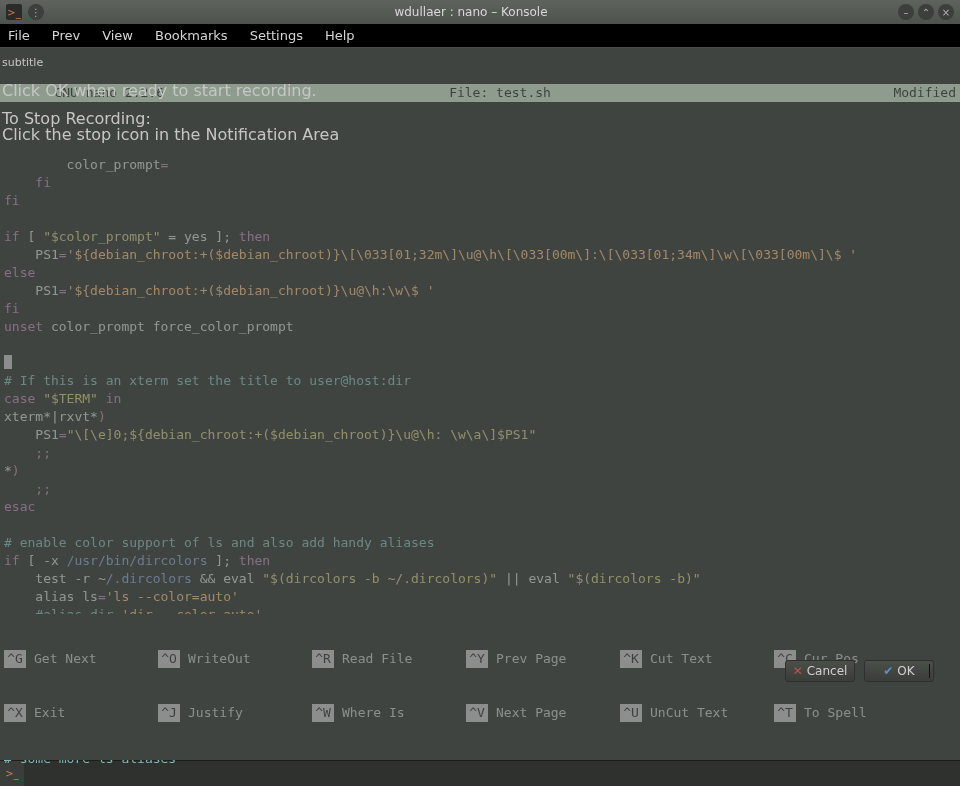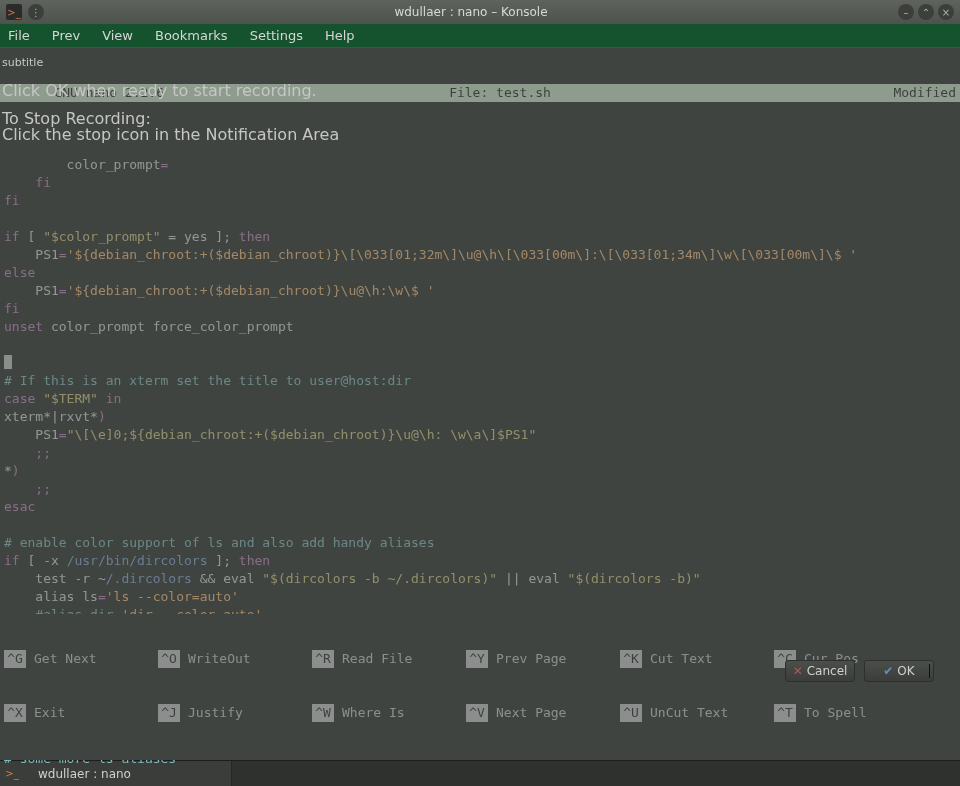--- a/index.html
+++ b/index.html
@@ -30,21 +30,21 @@
   background: #3c3f3b; display: inline-flex;
   align-items: center; justify-content: center;
   font-size: 10px; color: #b0b0b0; cursor: pointer;
 }
 .app-glyph {
   width: 16px; height: 16px; background: #2b2b2b;
   display: inline-flex; align-items: center; justify-content: center;
   font-size: 10px; color: #ce7c4a; border-radius: 2px;
 }
 .menubar {
-  height: 24px; background: #14532d;
+  height: 24px; background: #000000;
   display: flex; align-items: center;
   padding: 0 8px; gap: 22px;
   font-family: "DejaVu Sans", sans-serif;
   font-size: 13px; color: #d6d6d6;
   border-bottom: 1px solid #4a4d49;
 }
 .menubar span { cursor: pointer; }
 .term {
   background: #222423;
   color: #c8c8c8;
@@ -235,16 +235,13 @@
       <span>OK</span>
     </div>
     <span class="cursor-caret" style="right:30px; bottom:82px;"></span>
   </div>
 </div>
 
 <div class="taskbar">
   <div class="task-icon">
     <span style="font-size:10px;color:#ce7c4a;">&gt;_</span>
   </div>
-  <div class="task-entry">
-    <span>wdullaer : nano</span>
-  </div>
 </div>
 
 </body></html>

